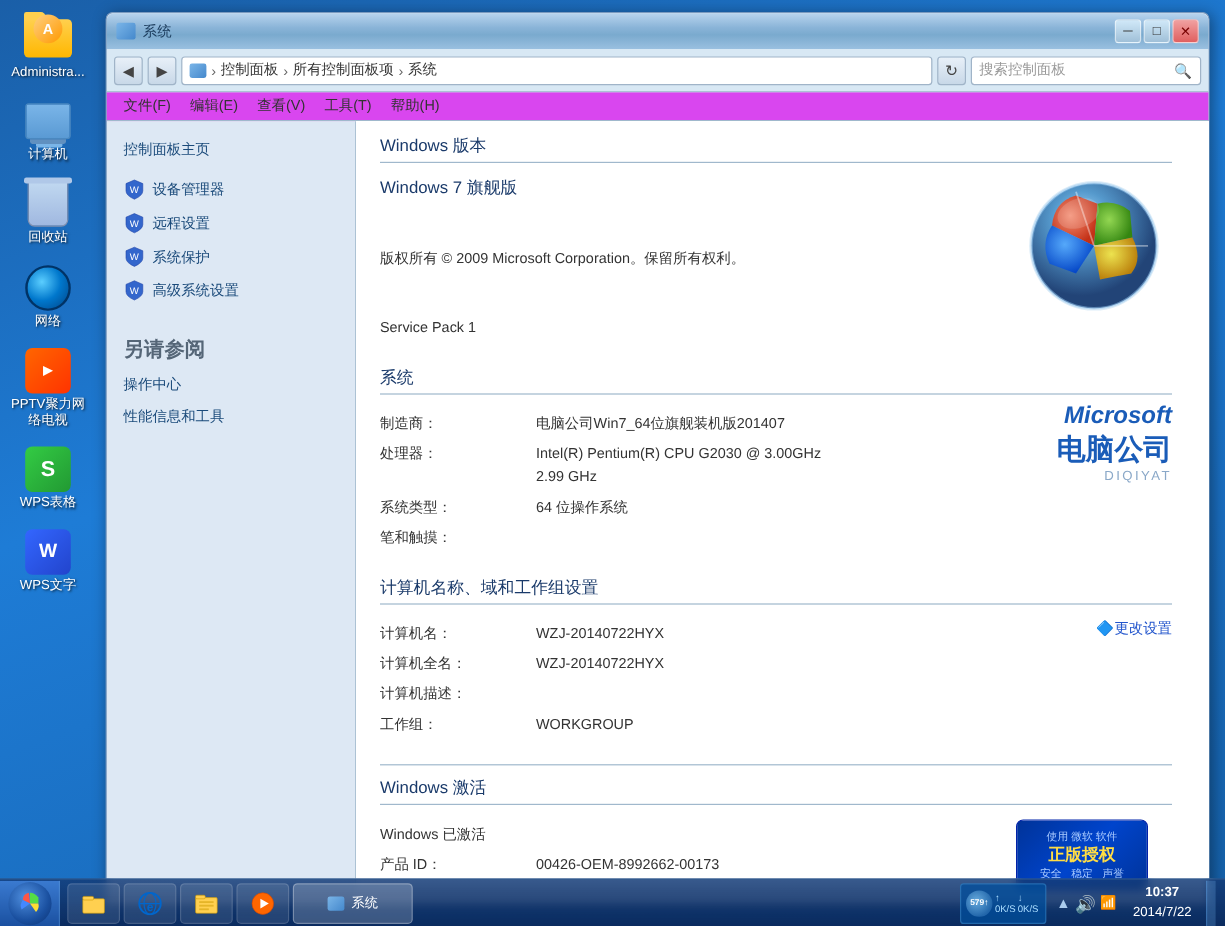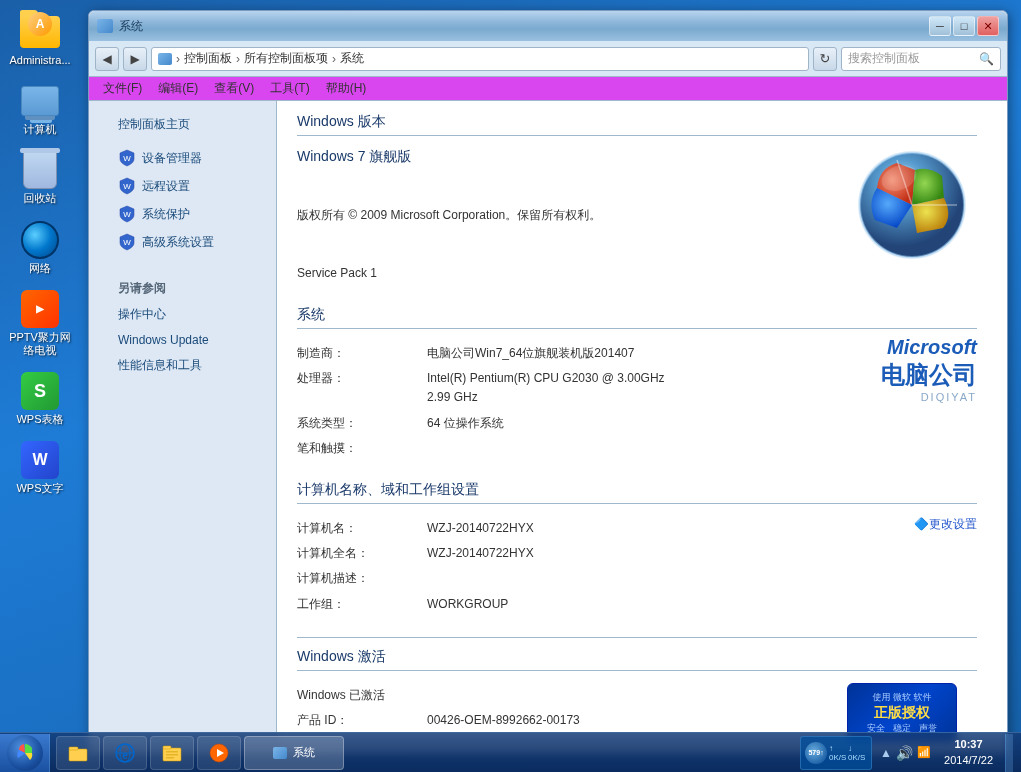--- a/index.html
+++ b/index.html
@@ -275,21 +275,21 @@
       border: 1px solid #a0b4c8;
       border-radius: 3px;
       display: flex;
       align-items: center;
       justify-content: center;
       font-size: 13px;
       cursor: pointer;
       color: #444;
     }
     .search-box {
-      width: 160px;
+      width: 192px;
       height: 24px;
       background: white;
       border: 1px solid #a0b4c8;
       border-radius: 3px;
       display: flex;
       align-items: center;
       padding: 0 6px;
       gap: 4px;
       font-size: 12px;
       color: #999;
@@ -317,43 +317,43 @@
 
     
     .content-area {
       display: flex;
       flex: 1;
       overflow: hidden;
     }
 
     
     .sidebar {
-      width: 188px;
+      width: 208px;
       background: #dde8f4;
       border-right: 1px solid #a0b8cc;
       flex-shrink: 0;
-      padding: 10px 17px;
+      padding: 10px 2px;
       overflow-y: auto;
     }
     .sidebar-item {
       display: flex;
       align-items: center;
       gap: 6px;
       padding: 5px 12px;
       font-size: 12px;
       color: #1a4a7a;
       cursor: pointer;
     }
     .sidebar-item .s-icon {
       width: 18px;
       height: 18px;
       flex-shrink: 0;
     }
     .sidebar-section {
-      font-size: 12px;
+      font-size: 17px;
       color: #556677;
       padding: 8px 12px 4px;
       font-weight: bold;
     }
 
     
     .main-panel {
       flex: 1;
       background: white;
       overflow-y: auto;
@@ -756,23 +756,20 @@
             <path d="M9 1 L16 4 L16 10 Q16 14 9 17 Q2 14 2 10 L2 4 Z" fill="#3366cc" stroke="#2244aa" stroke-width="0.5"></path>
             <text x="9" y="12" text-anchor="middle" font-size="8" fill="white">W</text>
           </svg>
           <span>高级系统设置</span>
         </div>
 
         <div style="height:16px;"></div>
         <div class="sidebar-section">另请参阅</div>
         <div class="sidebar-item">
           <span>操作中心</span>
-        </div>
-        <div class="sidebar-item">
-          <span>Windows Update</span>
         </div>
         <div class="sidebar-item">
           <span>性能信息和工具</span>
         </div>
       </div>
 
       <div class="main-panel">
         <div class="main-content">
 
           <div class="section-title">Windows 版本</div>

